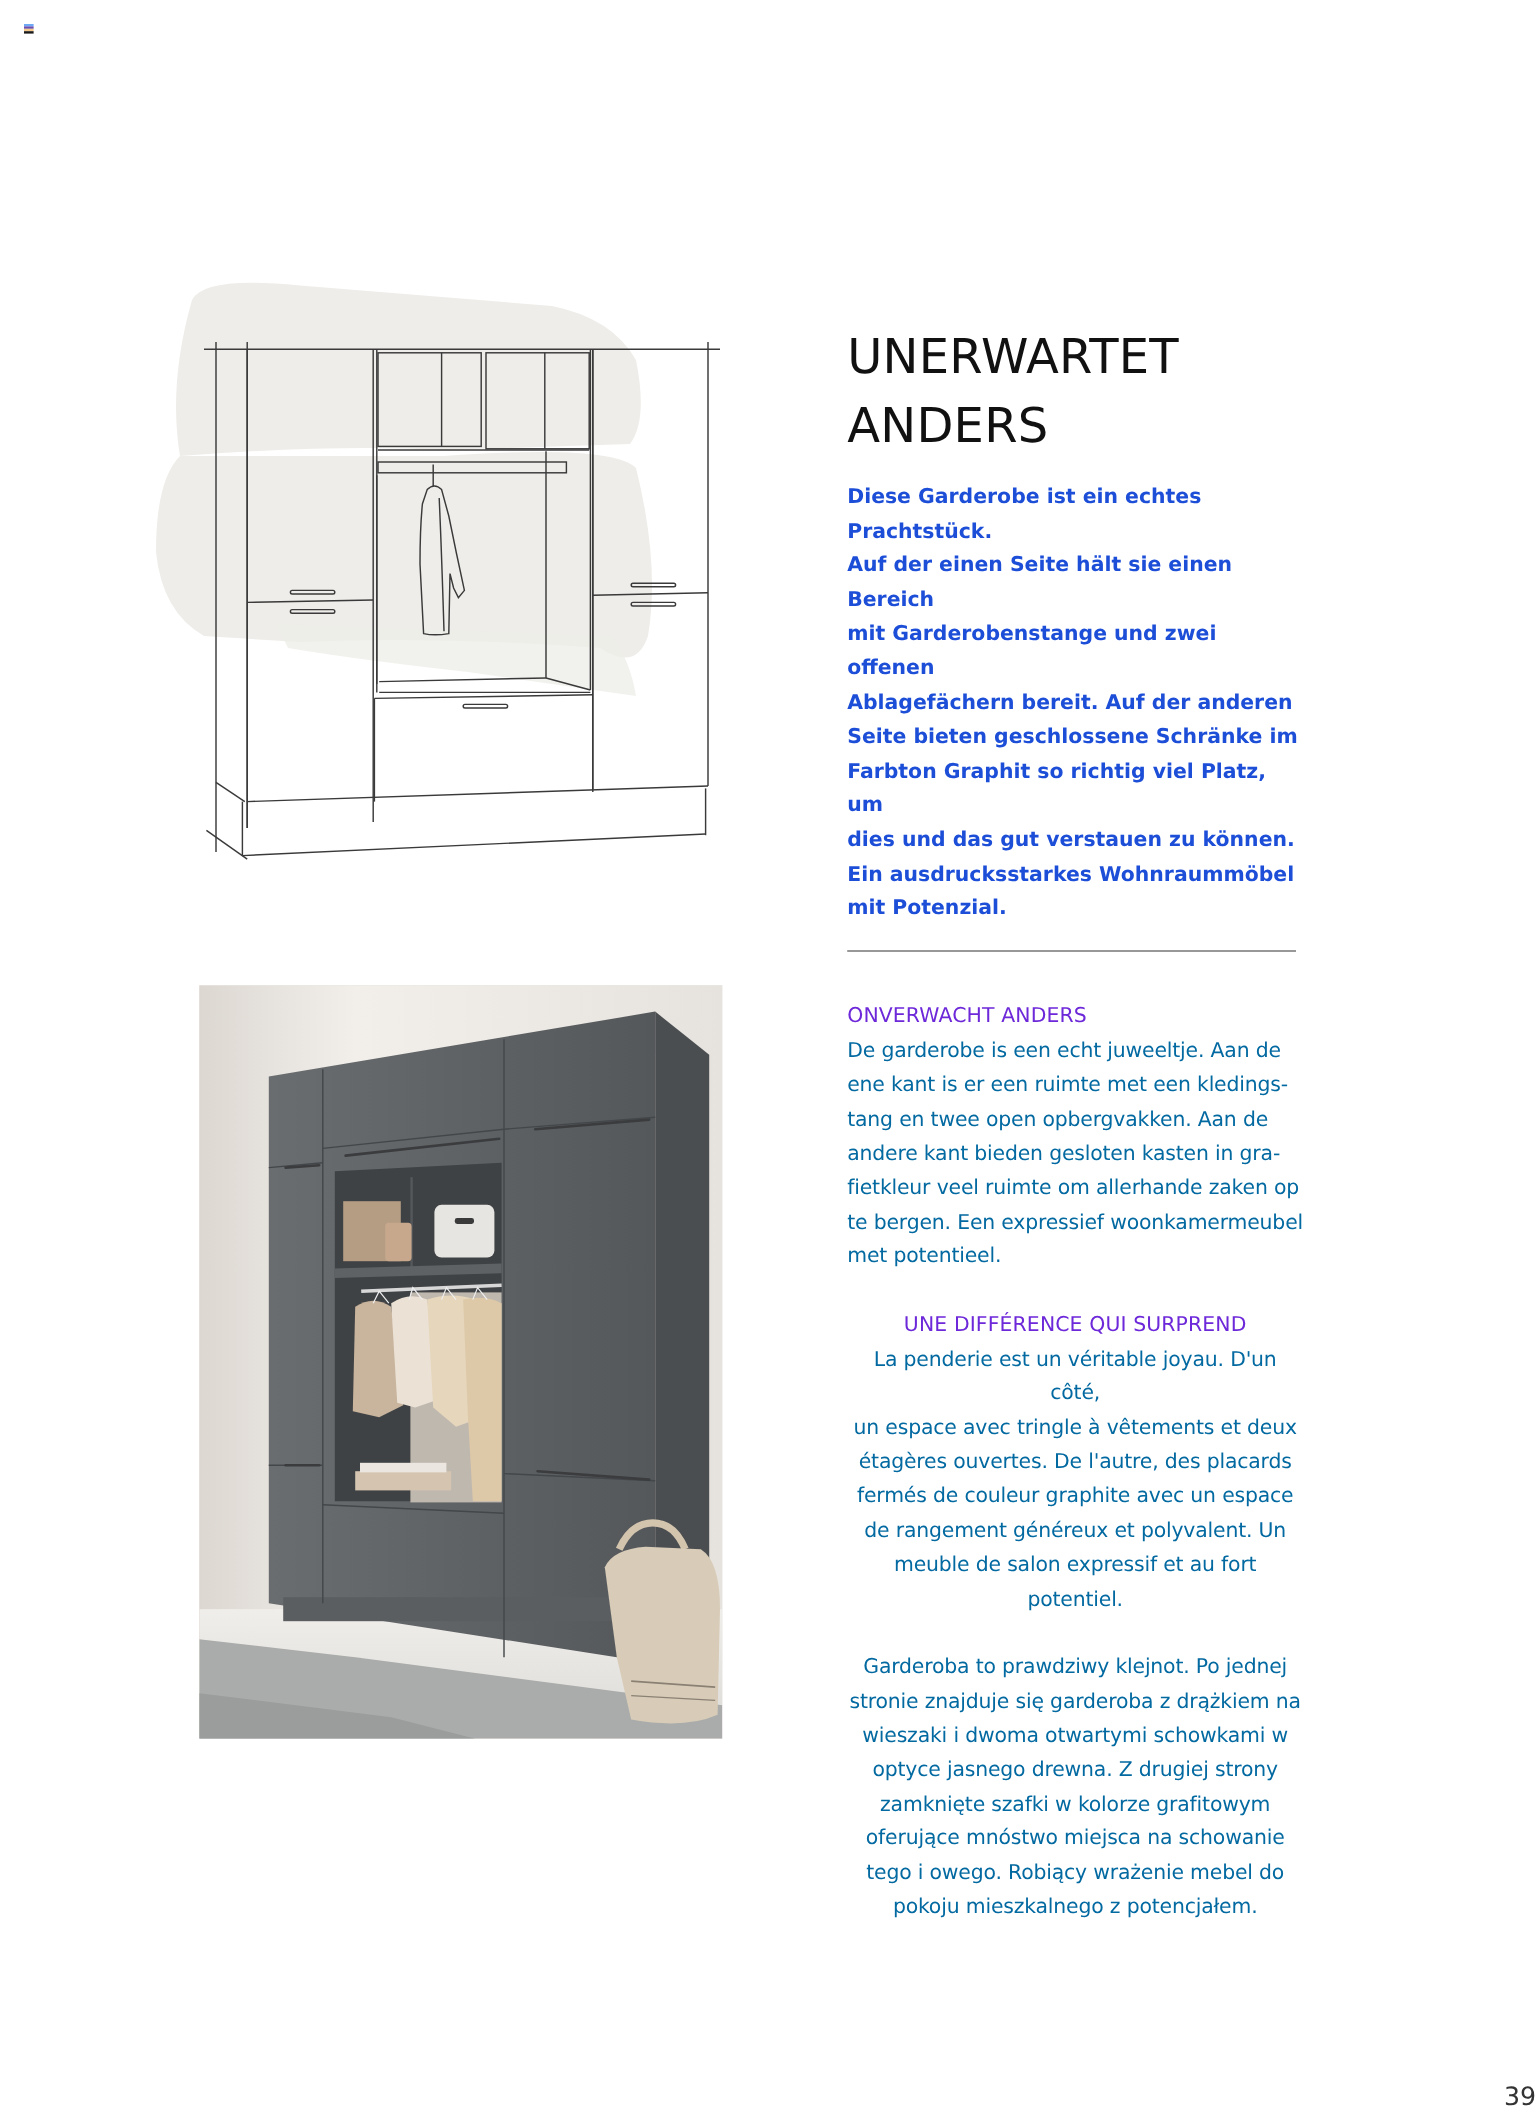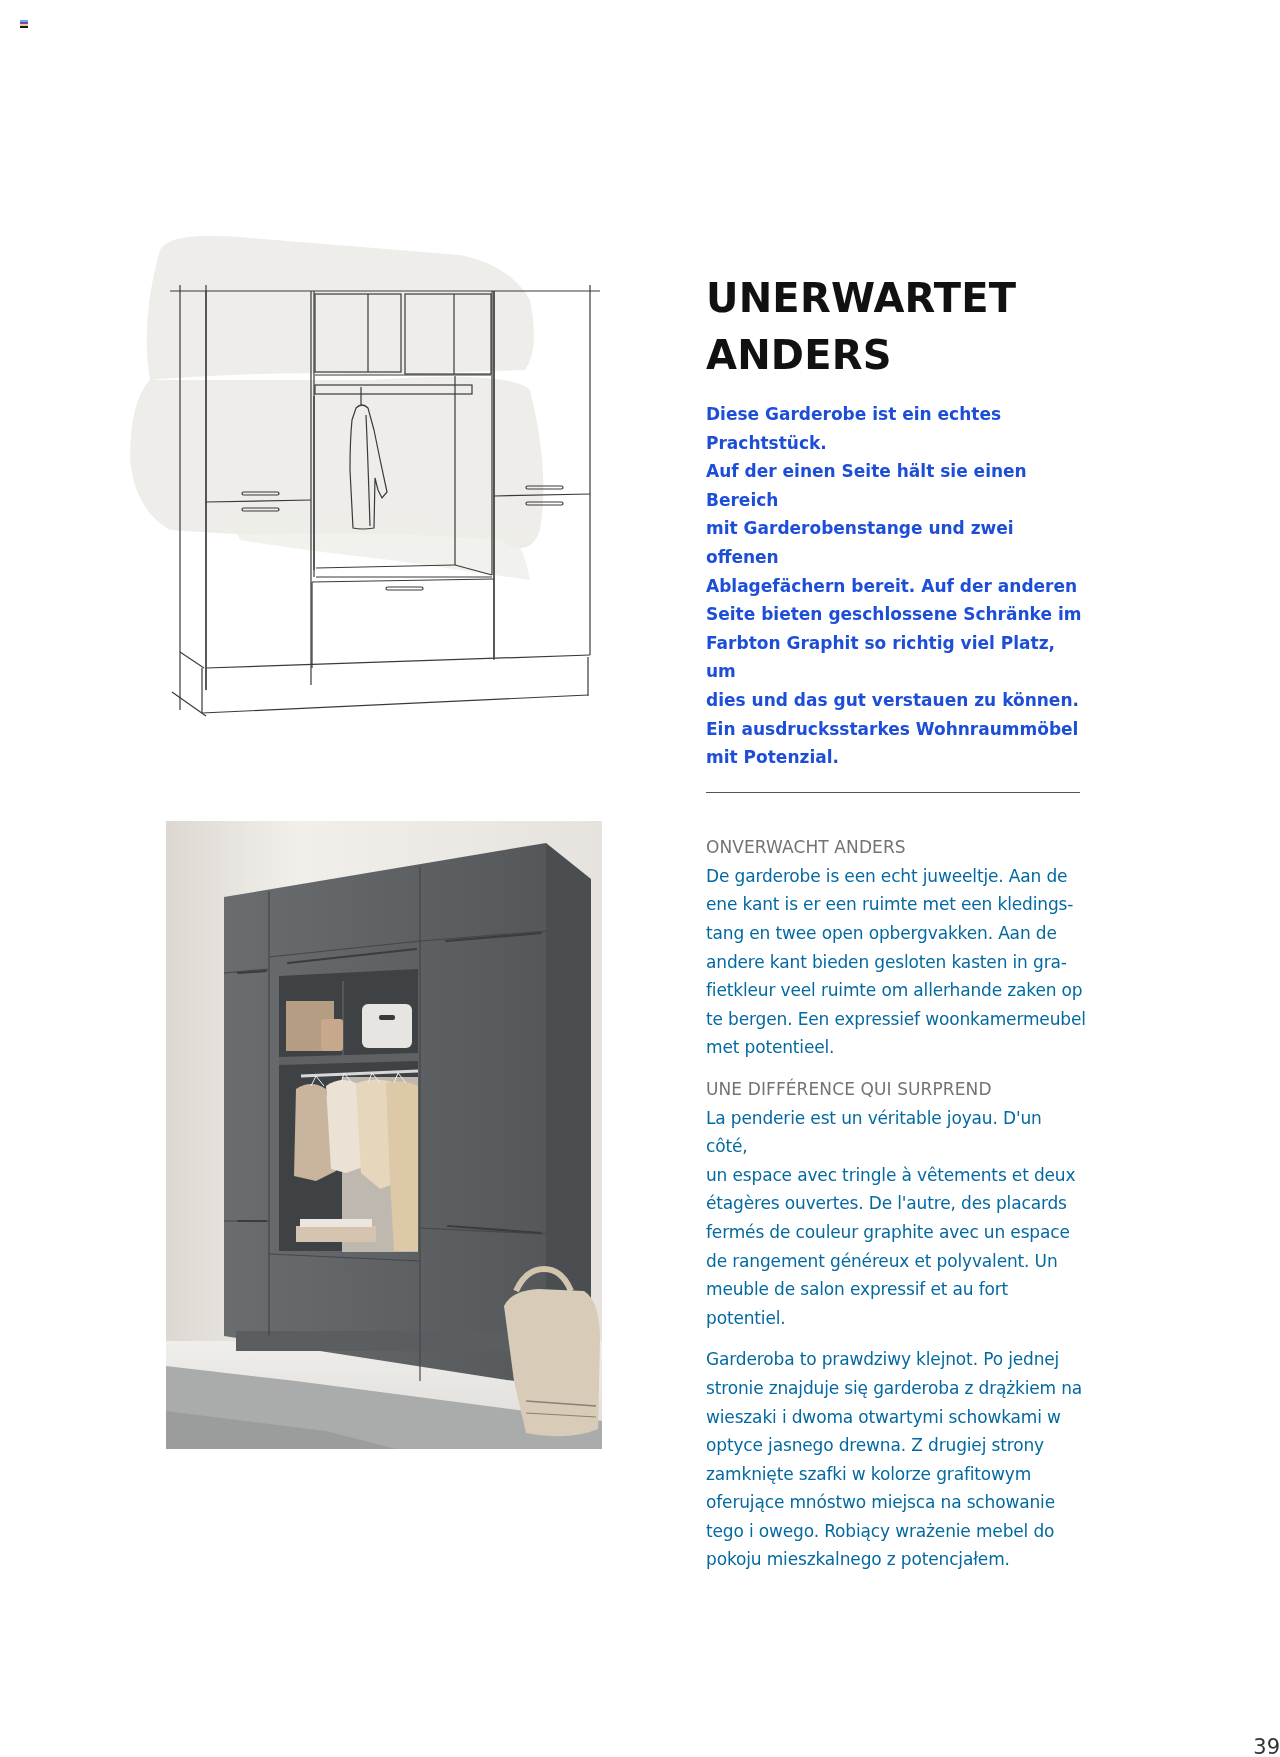--- a/index.html
+++ b/index.html
@@ -48,21 +48,21 @@
 
     .text-col {
       position: absolute;
       left: 706px;
       top: 270px;
       width: 380px;
     }
     .main-title {
       margin: 0;
       font-family: "DejaVu Sans", sans-serif;
-      font-weight: bold;
+      font-weight: normal;
       font-size: 40px;
       line-height: 57px;
       letter-spacing: 0.2px;
       color: #111111;
     }
     .lead {
       margin: 16px 0 0 0;
       font-family: "DejaVu Sans", sans-serif;
       font-weight: bold;
       font-size: 17px;
@@ -71,28 +71,28 @@
       white-space: pre-line;
     }
     .divider {
       margin: 20px 0 0 0;
       width: 374px;
       height: 1.5px;
       background: #555555;
       border: none;
     }
     .section { margin-top: 40px; }
-    .section + .section { margin-top: 13px; }
+    .section + .section { margin-top: 28px; text-align: center; }
     .section-title {
       margin: 0;
       font-family: "DejaVu Sans", sans-serif;
       font-weight: normal;
       font-size: 17px;
       line-height: 28.6px;
-      color: #737373;
+      color: #6d28d9;
       letter-spacing: 0.1px;
     }
     .section-body {
       margin: 0;
       font-family: "DejaVu Sans", sans-serif;
       font-weight: normal;
       font-size: 17px;
       line-height: 28.6px;
       color: #0369a1;
       white-space: pre-line;

